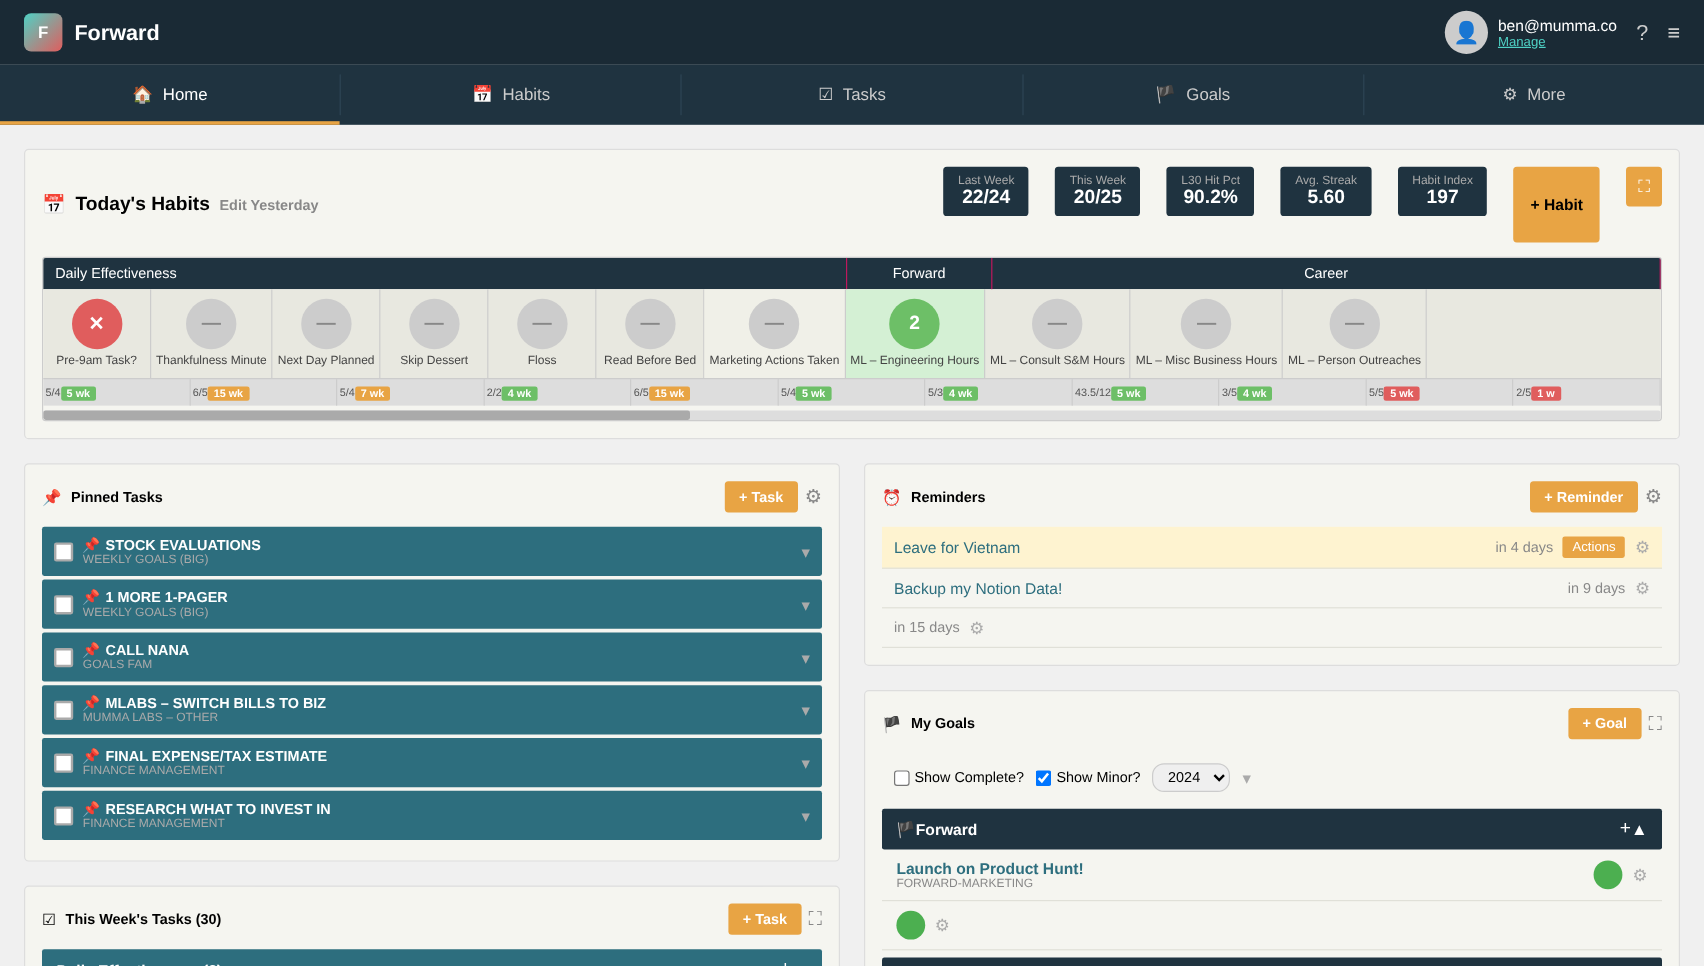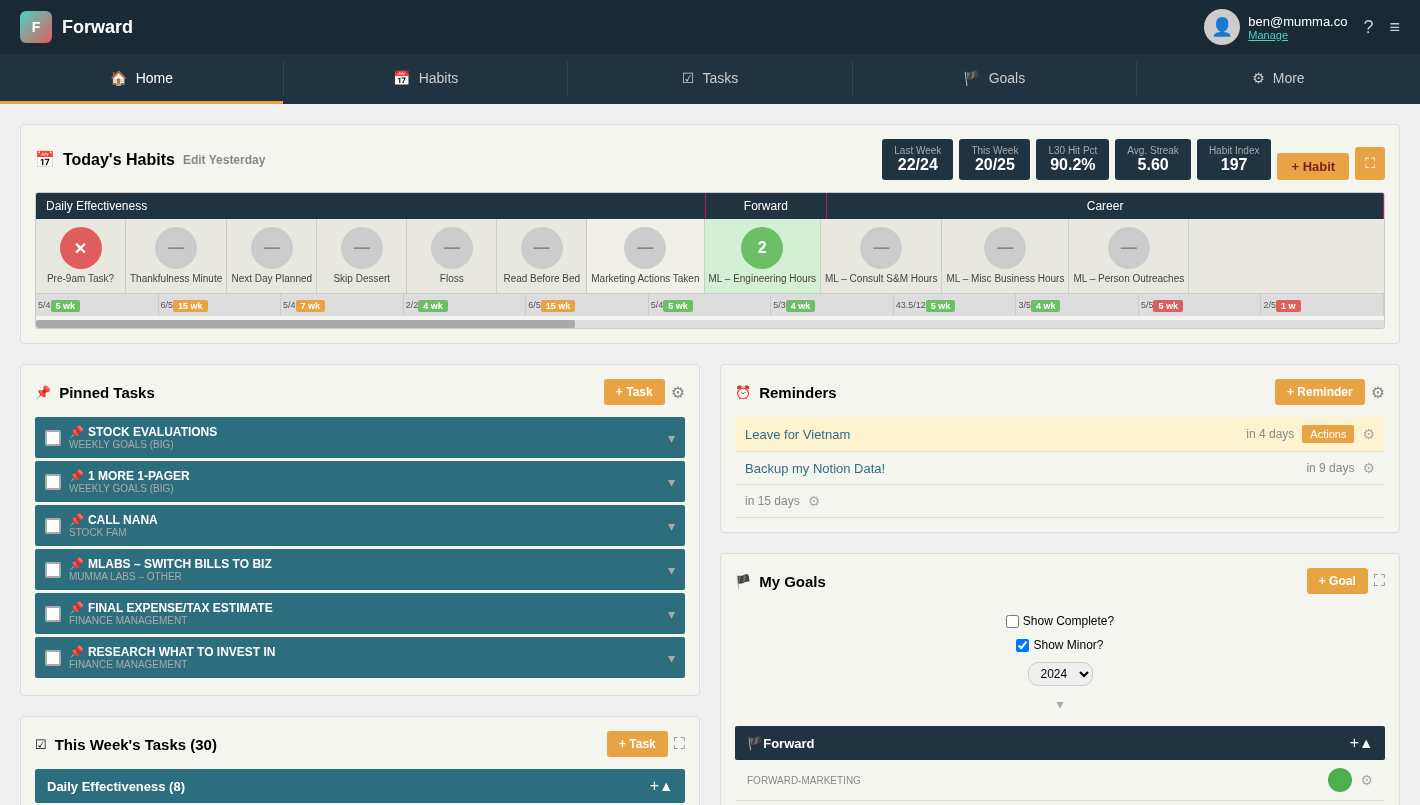--- a/index.html
+++ b/index.html
@@ -23,25 +23,25 @@
     .nav-divider { width: 1px; background: #2d4555; margin: 8px 0; }
 
     
     .main { padding: 20px; }
 
     
     .habits-card { background: #f5f5f0; border: 1px solid #ddd; border-radius: 4px; margin-bottom: 20px; padding: 14px; }
     .habits-header { display: flex; align-items: center; gap: 16px; margin-bottom: 12px; }
     .habits-title { font-size: 16px; font-weight: 600; display: flex; align-items: center; gap: 8px; }
     .edit-yesterday { color: #888; font-size: 12px; cursor: pointer; }
-    .stats-row { display: flex; gap: 6px; margin-left: auto; align-items: flex-end; }
+    .stats-row { display: flex; gap: 22px; margin-left: auto; align-items: flex-start; }
     .stat-badge { background: #1f3340; color: white; padding: 6px 12px; border-radius: 3px; text-align: center; min-width: 70px; }
     .stat-badge .label { font-size: 10px; color: #aaa; }
     .stat-badge .value { font-size: 16px; font-weight: bold; }
-    .add-habit-btn { background: #e8a444; color: #7f1d1d; border: none; padding: 6px 14px; border-radius: 3px; cursor: pointer; font-weight: bold; font-size: 13px; }
+    .add-habit-btn { background: #e8a444; color: #000000; border: none; padding: 24px 14px; border-radius: 3px; cursor: pointer; font-weight: bold; font-size: 13px; }
     .expand-btn { background: #e8a444; color: white; border: none; padding: 8px 10px; border-radius: 3px; cursor: pointer; font-size: 14px; }
 
     
     .habits-table { border: 1px solid #ccc; border-radius: 3px; overflow: hidden; }
     .habits-table-header { display: flex; background: #1f3340; color: white; }
     .habits-section { flex: 1; text-align: center; padding: 6px; font-size: 12px; border-right: 1px solid #be185d; }
     .habit-col { display: flex; flex-direction: column; align-items: center; justify-content: flex-start; padding: 8px 4px; min-width: 90px; border-right: 1px solid #ccc; }
     .habit-circle { width: 42px; height: 42px; border-radius: 50%; display: flex; align-items: center; justify-content: center; font-size: 16px; font-weight: bold; margin-bottom: 4px; }
     .circle-red { background: #e05d5d; color: white; }
     .circle-gray { background: #ccc; color: #888; }
@@ -56,21 +56,21 @@
     .scrollbar-thumb { height: 100%; width: 40%; background: #aaa; border-radius: 2px; }
 
     
     .two-col { display: flex; gap: 20px; }
     .col-left { flex: 1; }
     .col-right { flex: 1; }
 
     
     .card { background: #f5f5f0; border: 1px solid #ddd; border-radius: 4px; margin-bottom: 20px; padding: 14px; }
     .card-header { display: flex; align-items: center; gap: 8px; margin-bottom: 12px; }
-    .card-title { font-size: 15px; font-weight: 600; }
+    .card-title { font-size: 12px; font-weight: 600; }
     .card-actions { margin-left: auto; display: flex; gap: 6px; align-items: center; }
     .orange-btn { background: #e8a444; color: white; border: none; padding: 6px 12px; border-radius: 3px; cursor: pointer; font-weight: bold; font-size: 12px; }
     .icon-btn { background: none; border: none; cursor: pointer; color: #888; font-size: 16px; }
 
     
     .task-item { background: #2d6e7e; color: white; display: flex; align-items: center; padding: 8px 10px; margin-bottom: 3px; border-radius: 2px; gap: 8px; }
     .task-checkbox { width: 16px; height: 16px; border: 2px solid #aaa; border-radius: 2px; flex-shrink: 0; cursor: pointer; background: white; }
     .task-content { flex: 1; }
     .task-name { font-size: 12px; font-weight: 600; display: flex; align-items: center; gap: 4px; }
     .task-sub { font-size: 10px; color: #aaa; }
@@ -78,21 +78,21 @@
 
     
     .reminder-item { display: flex; align-items: center; padding: 8px 10px; border-bottom: 1px solid #e0e0d8; gap: 8px; }
     .reminder-item.highlighted { background: #fef3d0; }
     .reminder-name { flex: 1; font-size: 13px; color: #2d6e7e; cursor: pointer; }
     .reminder-days { color: #888; font-size: 12px; text-align: center; }
     .actions-btn { background: #e8a444; color: white; border: none; padding: 3px 8px; border-radius: 2px; cursor: pointer; font-size: 11px; }
     .gear-small { color: #aaa; font-size: 14px; cursor: pointer; }
 
     
-    .goals-options { display: flex; align-items: center; gap: 10px; padding: 8px 10px; background: #f5f5f0; flex-direction: column; }
+    .goals-options { display: flex; align-items: center; gap: 10px; padding: 8px 10px; background: #f5f5f0; }
     .goals-options label { font-size: 12px; display: flex; align-items: center; gap: 4px; }
     .year-select { border: 1px solid #ccc; padding: 3px 8px; border-radius: 10px; font-size: 12px; }
     .goals-section { background: #1f3340; color: white; display: flex; align-items: center; padding: 8px 12px; margin-top: 6px; border-radius: 2px; }
     .goals-section-title { font-size: 13px; font-weight: 600; flex: 1; }
     .goal-item { display: flex; align-items: center; padding: 8px 12px; border-bottom: 1px solid #e0e0d8; gap: 8px; }
     .goal-name { flex: 1; }
     .goal-title { font-size: 13px; color: #2d6e7e; font-weight: 600; cursor: pointer; }
     .goal-sub { font-size: 10px; color: #888; }
     .goal-circle { width: 24px; height: 24px; background: #4caf50; border-radius: 50%; }
     .collapse-btn { background: none; border: none; cursor: pointer; color: #aaa; font-size: 14px; }
@@ -343,21 +343,21 @@
             </div>
             <span class="task-arrow">▾</span>
           </div>
           <div class="task-item">
             <div class="task-checkbox"></div>
             <div class="task-content">
               <div class="task-name">
                 <span>📌</span>
                 <span>CALL NANA</span>
               </div>
-              <div class="task-sub">STOCK FAM</div>
+              <div class="task-sub">GOALS FAM</div>
             </div>
             <span class="task-arrow">▾</span>
           </div>
           <div class="task-item">
             <div class="task-checkbox"></div>
             <div class="task-content">
               <div class="task-name">
                 <span>📌</span>
                 <span>MLABS – SWITCH BILLS TO BIZ</span>
               </div>
@@ -466,20 +466,21 @@
         </div>
 
         <div class="goals-section">
           <span>🏴</span>
           <span class="goals-section-title">Forward</span>
           <button class="plus-btn">+</button>
           <button class="expand-icon">▲</button>
         </div>
         <div class="goal-item">
           <div class="goal-name">
+            <div class="goal-title">Launch on Product Hunt!</div>
             <div class="goal-sub">FORWARD-MARKETING</div>
           </div>
           <div class="goal-circle" style="background:#4caf50;"></div>
           <span class="gear-small">⚙</span>
         </div>
         <div class="goal-item">
           <div class="goal-circle" style="background:#4caf50;"></div>
           <span class="gear-small">⚙</span>
         </div>
 

